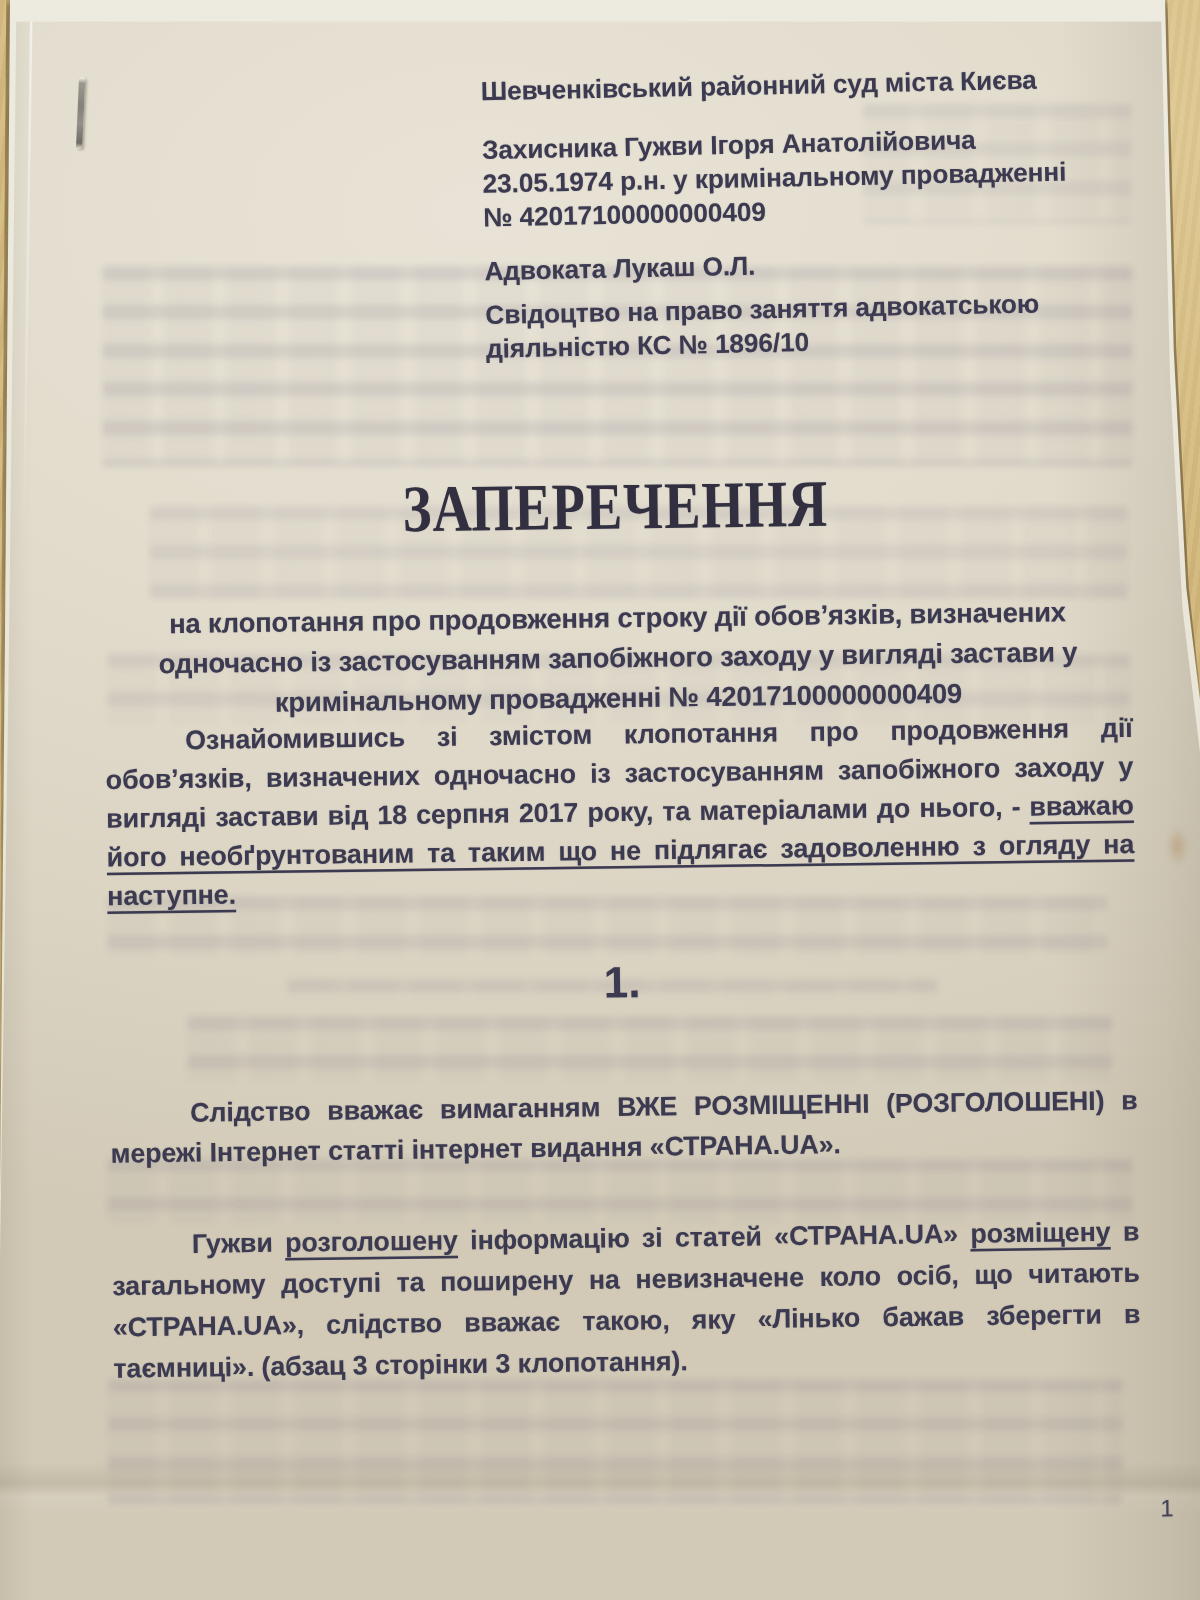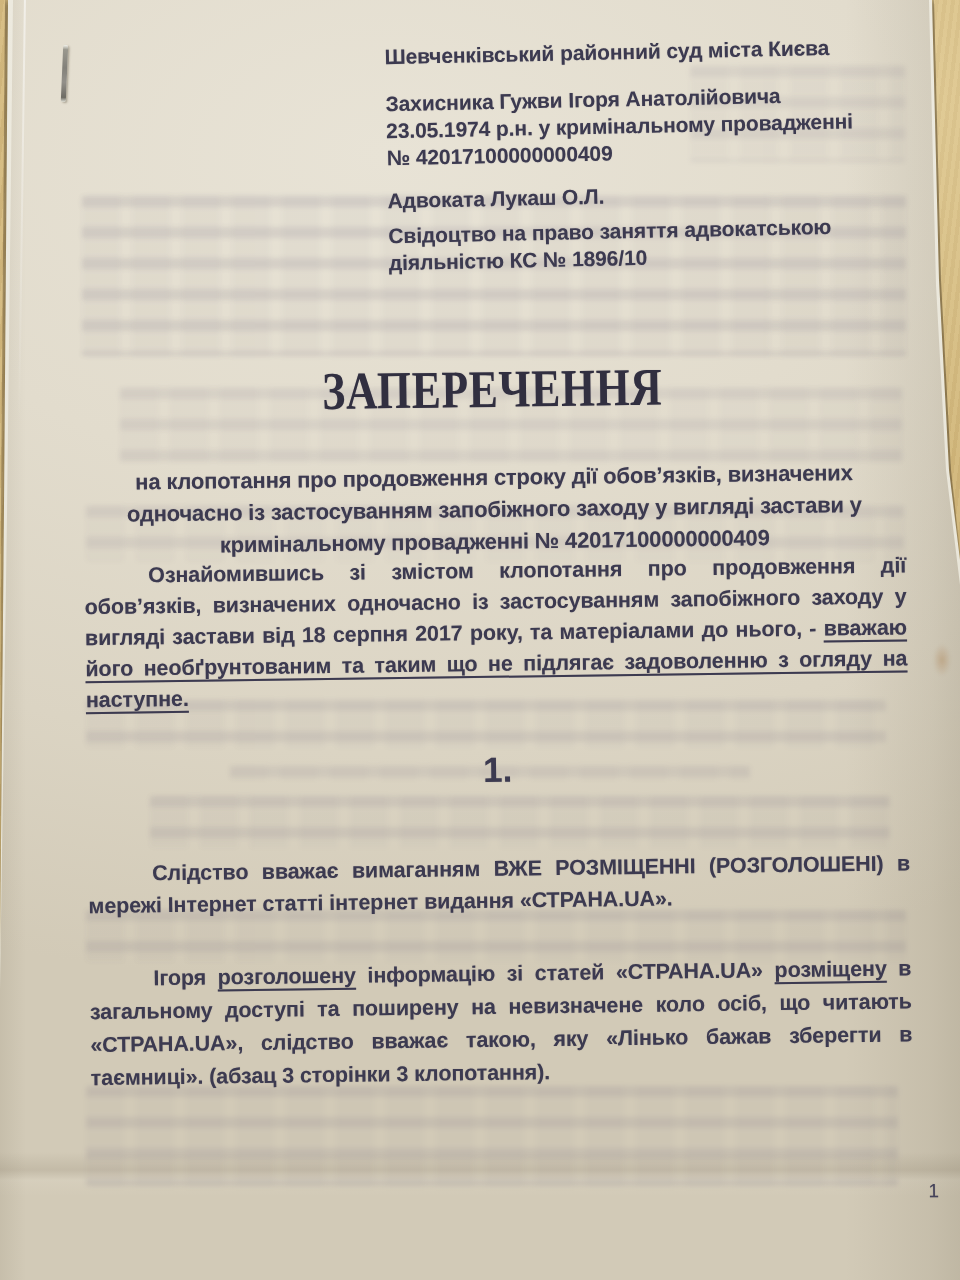--- a/index.html
+++ b/index.html
@@ -19,20 +19,21 @@
     filter:blur(4px);}
   .underpage{position:absolute;inset:0;background:linear-gradient(180deg,#edeadf,#e4e0d1);
     clip-path:polygon(8px 0,932px 0,939px 280px,949px 470px,960px 560px,960px 1280px,0 1280px,0 955px,4px 505px);}
   .paper{position:absolute;inset:0;
     clip-path:polygon(13px 0,929px 0,936px 285px,946px 470px,960px 585px,960px 1280px,0 1280px,0 990px,7px 515px);
     background:
       linear-gradient(90deg, rgba(95,85,62,.10) 0px, transparent 26px),
       linear-gradient(90deg, transparent 88%, rgba(95,85,62,.10) 97%, rgba(95,85,62,.16) 100%),
       linear-gradient(180deg, transparent 0 1152px, rgba(112,99,78,.15) 1170px, rgba(242,238,226,.12) 1180px, transparent 1196px),
       radial-gradient(135% 65% at 40% 12%, #e8e3d6 0%, var(--paper,#e2dccd) 40%, #dbd4c3 72%, #d2cab7 100%);
+    margin-top: 17px;
   }
 
   
   .staple{position:absolute;left:62px;top:45px;width:5px;height:57px;border-radius:2px;
     transform:rotate(2.5deg);
     background:linear-gradient(180deg,#f2f2ea 0,#9a988e 8%,#83817a 40%,#93908a 65%,#6e6c64 92%,#dcdcd2 100%);
     box-shadow:1.5px 1px 2px rgba(70,60,40,.35);}
   .stack-line{position:absolute;left:21px;top:-4px;width:2px;height:430px;transform:rotate(.8deg);
     background:linear-gradient(180deg,rgba(255,255,255,.55),rgba(255,255,255,0));}
   .stain{position:absolute;left:933px;top:644px;width:18px;height:32px;border-radius:50%;
@@ -120,18 +121,18 @@
       <div>одночасно із застосуванням запобіжного заходу у вигляді застави у</div>
       <div>кримінальному провадженні № 42017100000000409</div>
     </div>
 
     <p class="para p1"><span>Ознайомившись зі змістом клопотання про продовження дії обов’язків, визначених одночасно із застосуванням запобіжного заходу у вигляді застави від 18 серпня 2017 року, та матеріалами до нього, - </span><span class="u">вважаю його необґрунтованим та таким що не підлягає задоволенню з огляду на наступне.</span></p>
 
     <div class="secnum">1.</div>
 
     <p class="para p2">Слідство вважає вимаганням ВЖЕ РОЗМІЩЕННІ (РОЗГОЛОШЕНІ) в мережі Інтернет статті інтернет видання «СТРАНА.UA».</p>
 
-    <p class="para p3"><span>Ігоря </span><span class="u">розголошену</span><span> інформацію зі статей «СТРАНА.UA» </span><span class="u">розміщену</span><span> в загальному доступі та поширену на невизначене коло осіб, що читають «СТРАНА.UA», слідство вважає такою, яку «Лінько бажав зберегти в таємниці».  (абзац 3 сторінки 3 клопотання).</span></p>
+    <p class="para p3"><span>Гужви </span><span class="u">розголошену</span><span> інформацію зі статей «СТРАНА.UA» </span><span class="u">розміщену</span><span> в загальному доступі та поширену на невизначене коло осіб, що читають «СТРАНА.UA», слідство вважає такою, яку «Лінько бажав зберегти в таємниці».  (абзац 3 сторінки 3 клопотання).</span></p>
 
     <div class="pagenum">1</div>
 
   </div>
 </div>
 
 </body></html>

